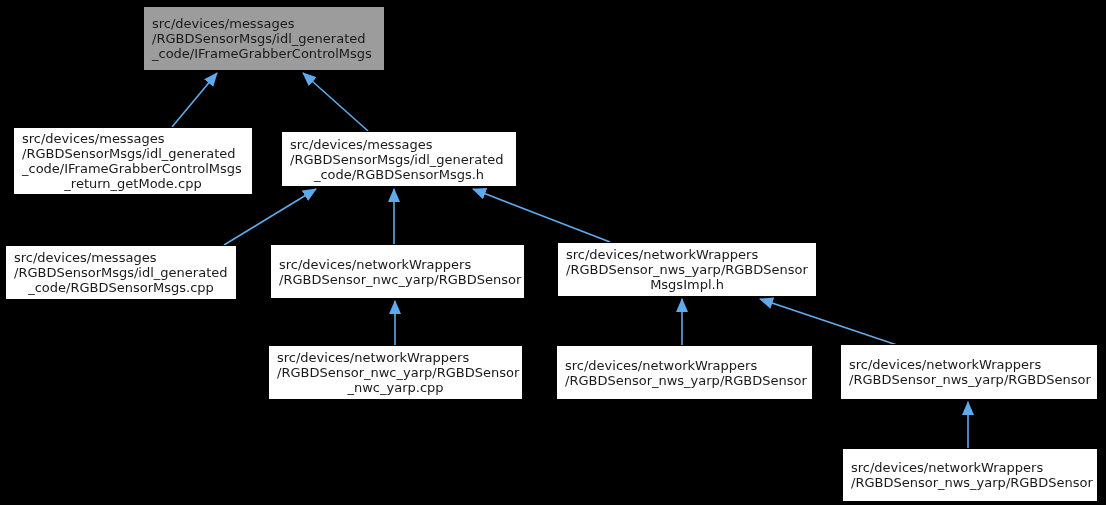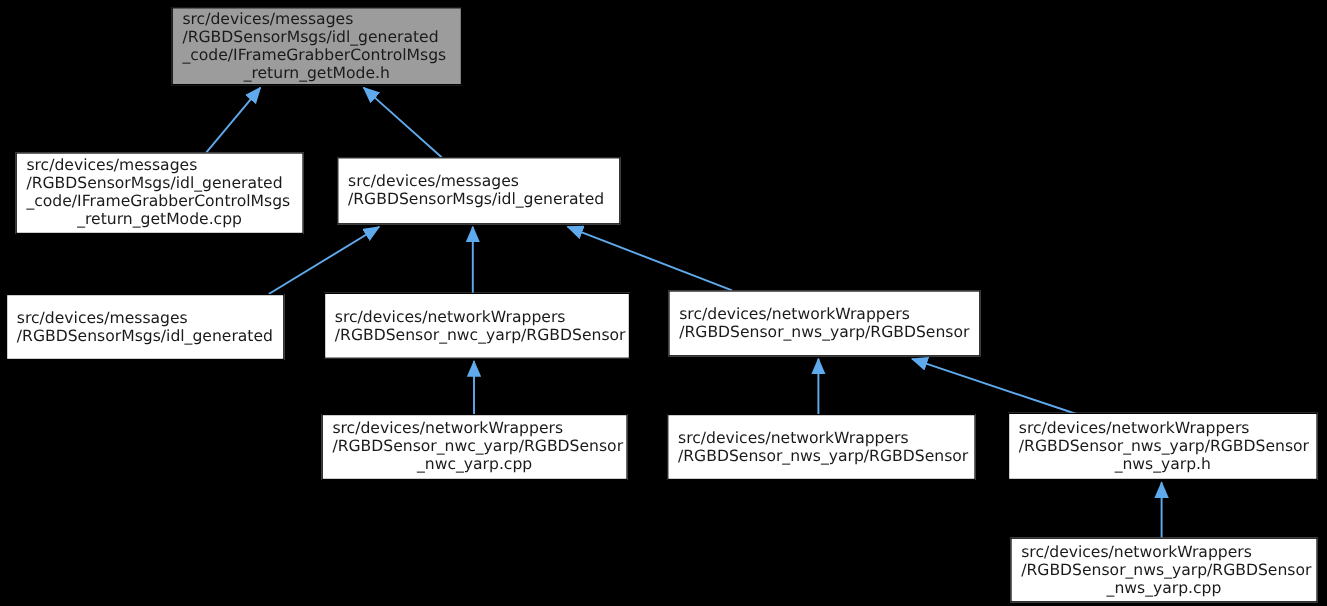--- a/index.html
+++ b/index.html
@@ -66,66 +66,66 @@
     <line x1="395" y1="345" x2="395" y2="301" marker-end="url(#ah)"></line>
     <line x1="682" y1="345" x2="682" y2="299" marker-end="url(#ah)"></line>
     <line x1="897" y1="345" x2="760" y2="299" marker-end="url(#ah)"></line>
     <line x1="968" y1="448" x2="968" y2="402" marker-end="url(#ah)"></line>
   </svg>
 
   <div class="node highlight pos-n0" title="src/devices/messages/RGBDSensorMsgs/idl_generated_code/IFrameGrabberControlMsgs_return_getMode.h">
     <span class="ln">src/devices/messages</span>
     <span class="ln">/RGBDSensorMsgs/idl_generated</span>
     <span class="ln">_code/IFrameGrabberControlMsgs</span>
-    <span class="ln last">_return_getMode.h</span>
   </div>
 
   <div class="node pos-n1" title="src/devices/messages/RGBDSensorMsgs/idl_generated_code/IFrameGrabberControlMsgs_return_getMode.cpp">
     <span class="ln">src/devices/messages</span>
     <span class="ln">/RGBDSensorMsgs/idl_generated</span>
     <span class="ln">_code/IFrameGrabberControlMsgs</span>
     <span class="ln last">_return_getMode.cpp</span>
   </div>
 
   <div class="node pos-n2" title="src/devices/messages/RGBDSensorMsgs/idl_generated_code/RGBDSensorMsgs.h">
     <span class="ln">src/devices/messages</span>
     <span class="ln">/RGBDSensorMsgs/idl_generated</span>
+    <span class="ln last">_code/RGBDSensorMsgs.h</span>
   </div>
 
   <div class="node pos-n3" title="src/devices/messages/RGBDSensorMsgs/idl_generated_code/RGBDSensorMsgs.cpp">
     <span class="ln">src/devices/messages</span>
     <span class="ln">/RGBDSensorMsgs/idl_generated</span>
+    <span class="ln last">_code/RGBDSensorMsgs.cpp</span>
   </div>
 
   <div class="node pos-n4" title="src/devices/networkWrappers/RGBDSensor_nwc_yarp/RGBDSensor_nwc_yarp.h">
     <span class="ln">src/devices/networkWrappers</span>
     <span class="ln">/RGBDSensor_nwc_yarp/RGBDSensor</span>
   </div>
 
   <div class="node pos-n5" title="src/devices/networkWrappers/RGBDSensor_nws_yarp/RGBDSensorMsgsImpl.h">
     <span class="ln">src/devices/networkWrappers</span>
     <span class="ln">/RGBDSensor_nws_yarp/RGBDSensor</span>
+    <span class="ln last">MsgsImpl.h</span>
   </div>
 
   <div class="node pos-n6" title="src/devices/networkWrappers/RGBDSensor_nwc_yarp/RGBDSensor_nwc_yarp.cpp">
     <span class="ln">src/devices/networkWrappers</span>
     <span class="ln">/RGBDSensor_nwc_yarp/RGBDSensor</span>
     <span class="ln last">_nwc_yarp.cpp</span>
   </div>
 
   <div class="node pos-n7" title="src/devices/networkWrappers/RGBDSensor_nws_yarp/RGBDSensorMsgsImpl.cpp">
     <span class="ln">src/devices/networkWrappers</span>
     <span class="ln">/RGBDSensor_nws_yarp/RGBDSensor</span>
   </div>
 
   <div class="node pos-n8" title="src/devices/networkWrappers/RGBDSensor_nws_yarp/RGBDSensor_nws_yarp.h">
     <span class="ln">src/devices/networkWrappers</span>
     <span class="ln">/RGBDSensor_nws_yarp/RGBDSensor</span>
-    <span class="ln last">_nws_yarp.h</span>
   </div>
 
   <div class="node pos-n9" title="src/devices/networkWrappers/RGBDSensor_nws_yarp/RGBDSensor_nws_yarp.cpp">
     <span class="ln">src/devices/networkWrappers</span>
     <span class="ln">/RGBDSensor_nws_yarp/RGBDSensor</span>
-    <span class="ln last">_nws_yarp.cpp</span>
   </div>
 
 </div>
 
 </body></html>

